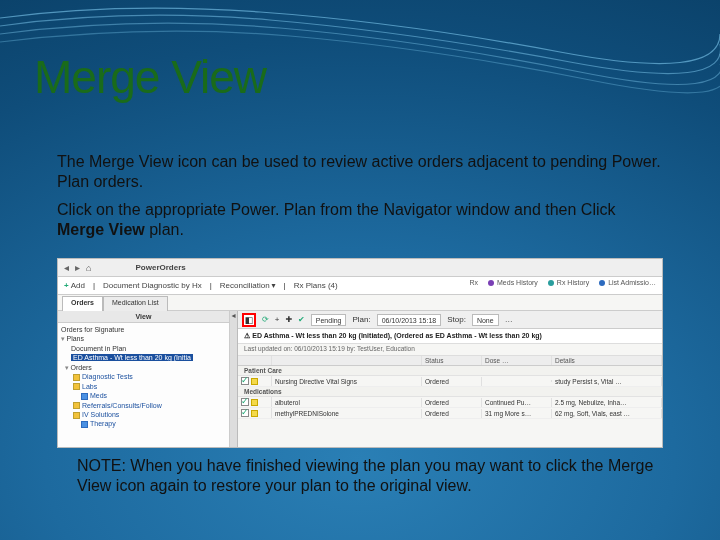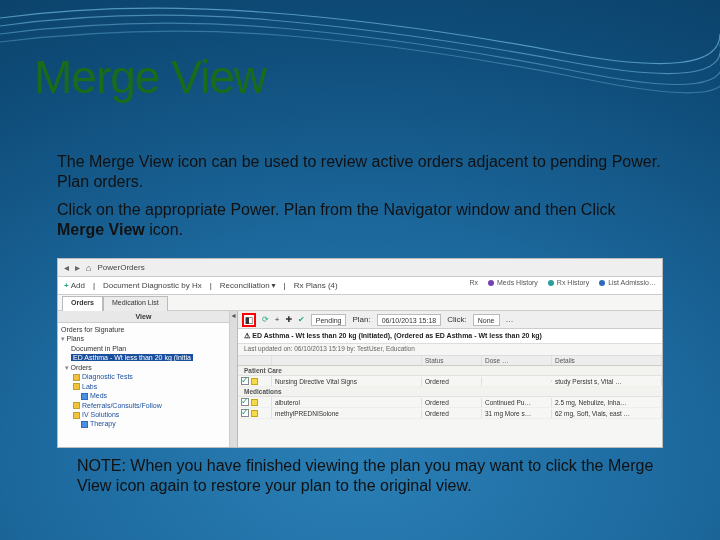--- a/index.html
+++ b/index.html
@@ -35,21 +35,21 @@
     width: 606px; height: 190px;
     background: #f6f6f4; border: 1px solid #bbb;
     font-size: 8px; color: #333;
   }
   .crumbbar {
     height: 18px; background: #efefef; border-bottom: 1px solid #ccc;
     display: flex; align-items: center; gap: 6px; padding: 0 6px;
   }
   .nav-arrow { color: #666; font-size: 10px; cursor: default; }
   .home-ic { font-size: 9px; }
-  .crumb { font-weight: 400; color: #444; }
+  .crumb { font-weight: 700; color: #444; margin-left: 38px; }
   .topright {
     position: absolute; right: 6px; top: 20px;
     display: flex; gap: 10px; font-size: 7px; color: #555;
   }
   .topright .lab { display: flex; align-items: center; gap: 3px; }
   .dot { width: 6px; height: 6px; border-radius: 50%; display: inline-block; }
   .dot.purple{background:#7a3fb5;} .dot.teal{background:#2a9e9e;} .dot.blue{background:#2d6bbf;}
   .actionbar {
     height: 18px; border-bottom: 1px solid #ccc; background: #fff;
     display: flex; align-items: center; gap: 8px; padding: 0 6px;
@@ -118,21 +118,21 @@
   <path d="M0,18 Q120,2 260,12 T560,52 T720,34" stroke="#6fb8de" stroke-width="1.2" fill="none" opacity="0.7"></path>
   <path d="M0,26 Q130,8 270,20 T570,62 T720,44" stroke="#6fb8de" stroke-width="1.2" fill="none" opacity="0.6"></path>
   <path d="M0,34 Q140,16 280,28 T580,72 T720,54" stroke="#6fb8de" stroke-width="1.2" fill="none" opacity="0.5"></path>
   <path d="M0,42 Q150,24 290,36 T590,80 T720,64" stroke="#6fb8de" stroke-width="1.2" fill="none" opacity="0.4"></path>
 </svg>
 
 <div class="title">Merge View</div>
 
 <div class="para p1">The Merge View icon can be used to review active orders adjacent to pending Power. Plan orders.</div>
 <div class="para p2">
-  <span>Click on the appropriate Power. Plan from the Navigator window and then Click </span><span class="bold">Merge View</span><span> icon.</span>
+  <span>Click on the appropriate Power. Plan from the Navigator window and then Click </span><span class="bold">Merge View</span><span> plan.</span>
 </div>
 
 <div class="app">
   <div class="crumbbar">
     <span class="nav-arrow">◂</span>
     <span class="nav-arrow">▸</span>
     <span class="home-ic">⌂</span>
     <span class="crumb">PowerOrders</span>
   </div>
   <div class="topright">
@@ -193,21 +193,21 @@
     <div class="main">
       <div class="main-top">
         <span class="merge-ic">◧</span>
         <span style="color:#2a7">⟳</span>
         <span>+</span>
         <span>✚</span>
         <span style="color:#2a7">✔</span>
         <span class="dd">Pending</span>
         <span>Plan:</span>
         <span class="dd">06/10/2013 15:18</span>
-        <span>Click:</span>
+        <span>Stop:</span>
         <span class="dd">None</span>
         <span>…</span>
       </div>
       <div class="plan-title">⚠ <span>ED Asthma - Wt less than 20 kg (Initiated), (Ordered as ED Asthma - Wt less than 20 kg)</span></div>
       <div class="plan-sub">Last updated on: 06/10/2013 15:19  by: TestUser, Education</div>
       <div class="grid-head">
         <div class="c-chk"></div>
         <div class="c-name"></div>
         <div class="c-stat">Status</div>
         <div class="c-dose">Dose …</div>

